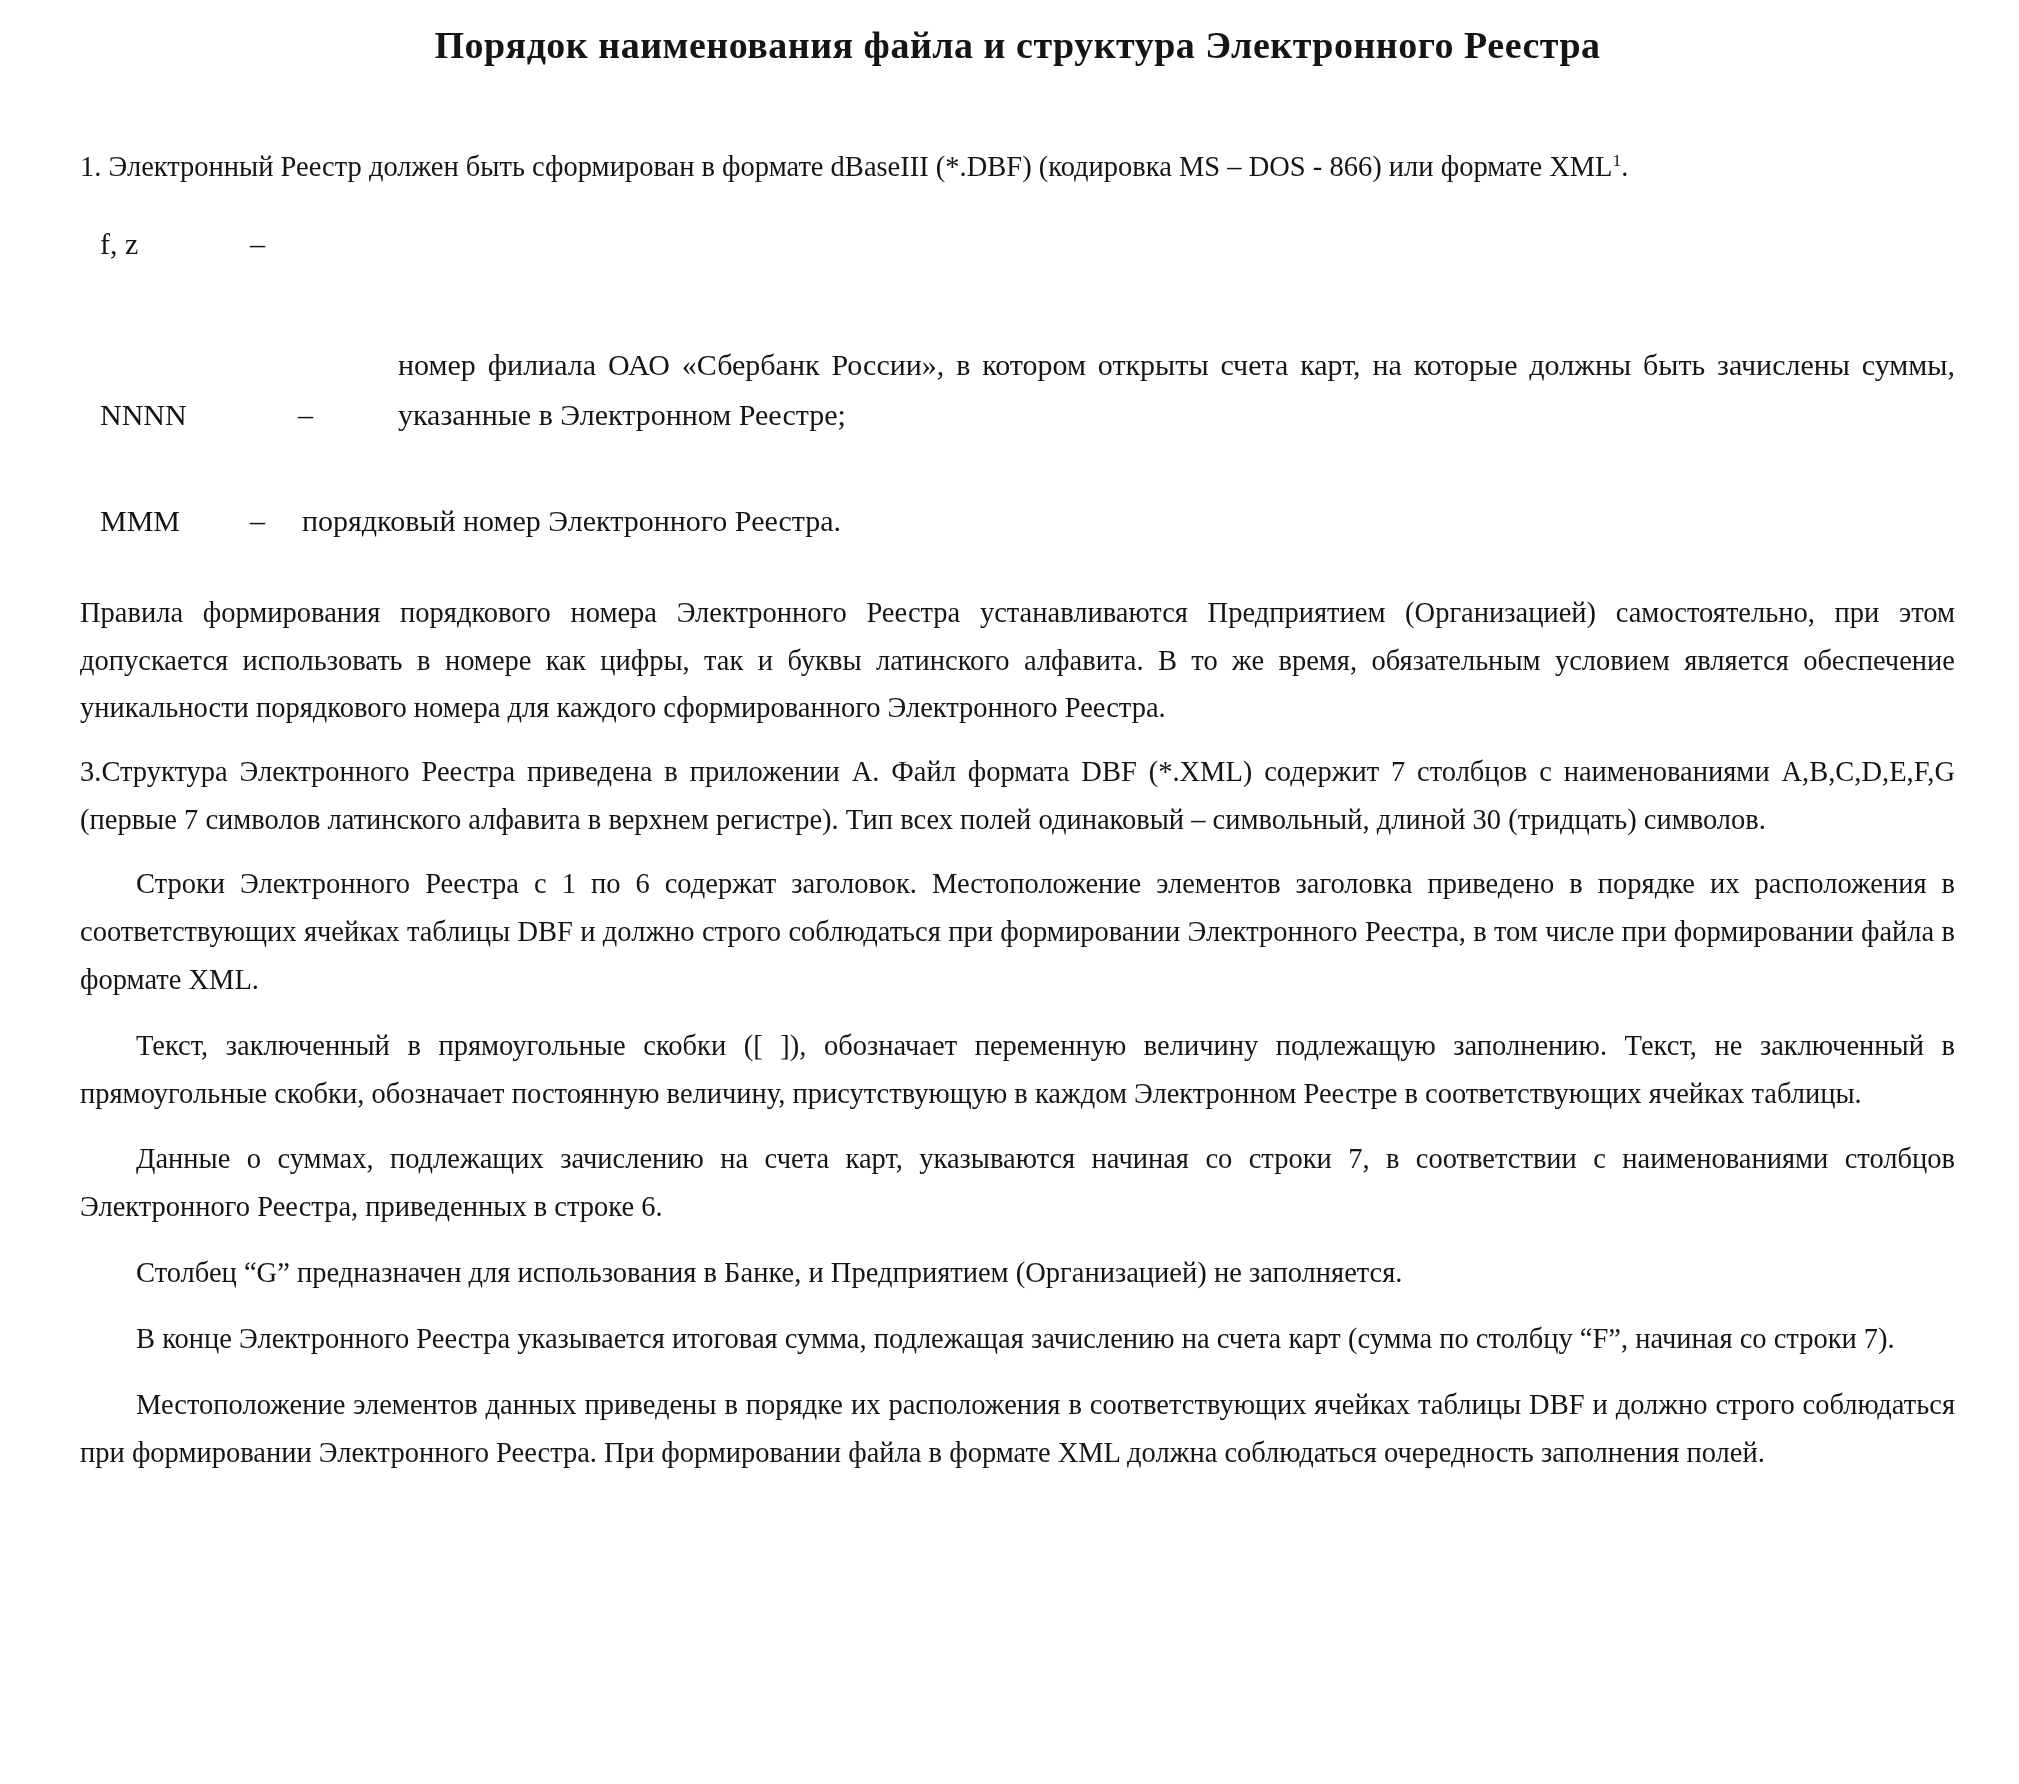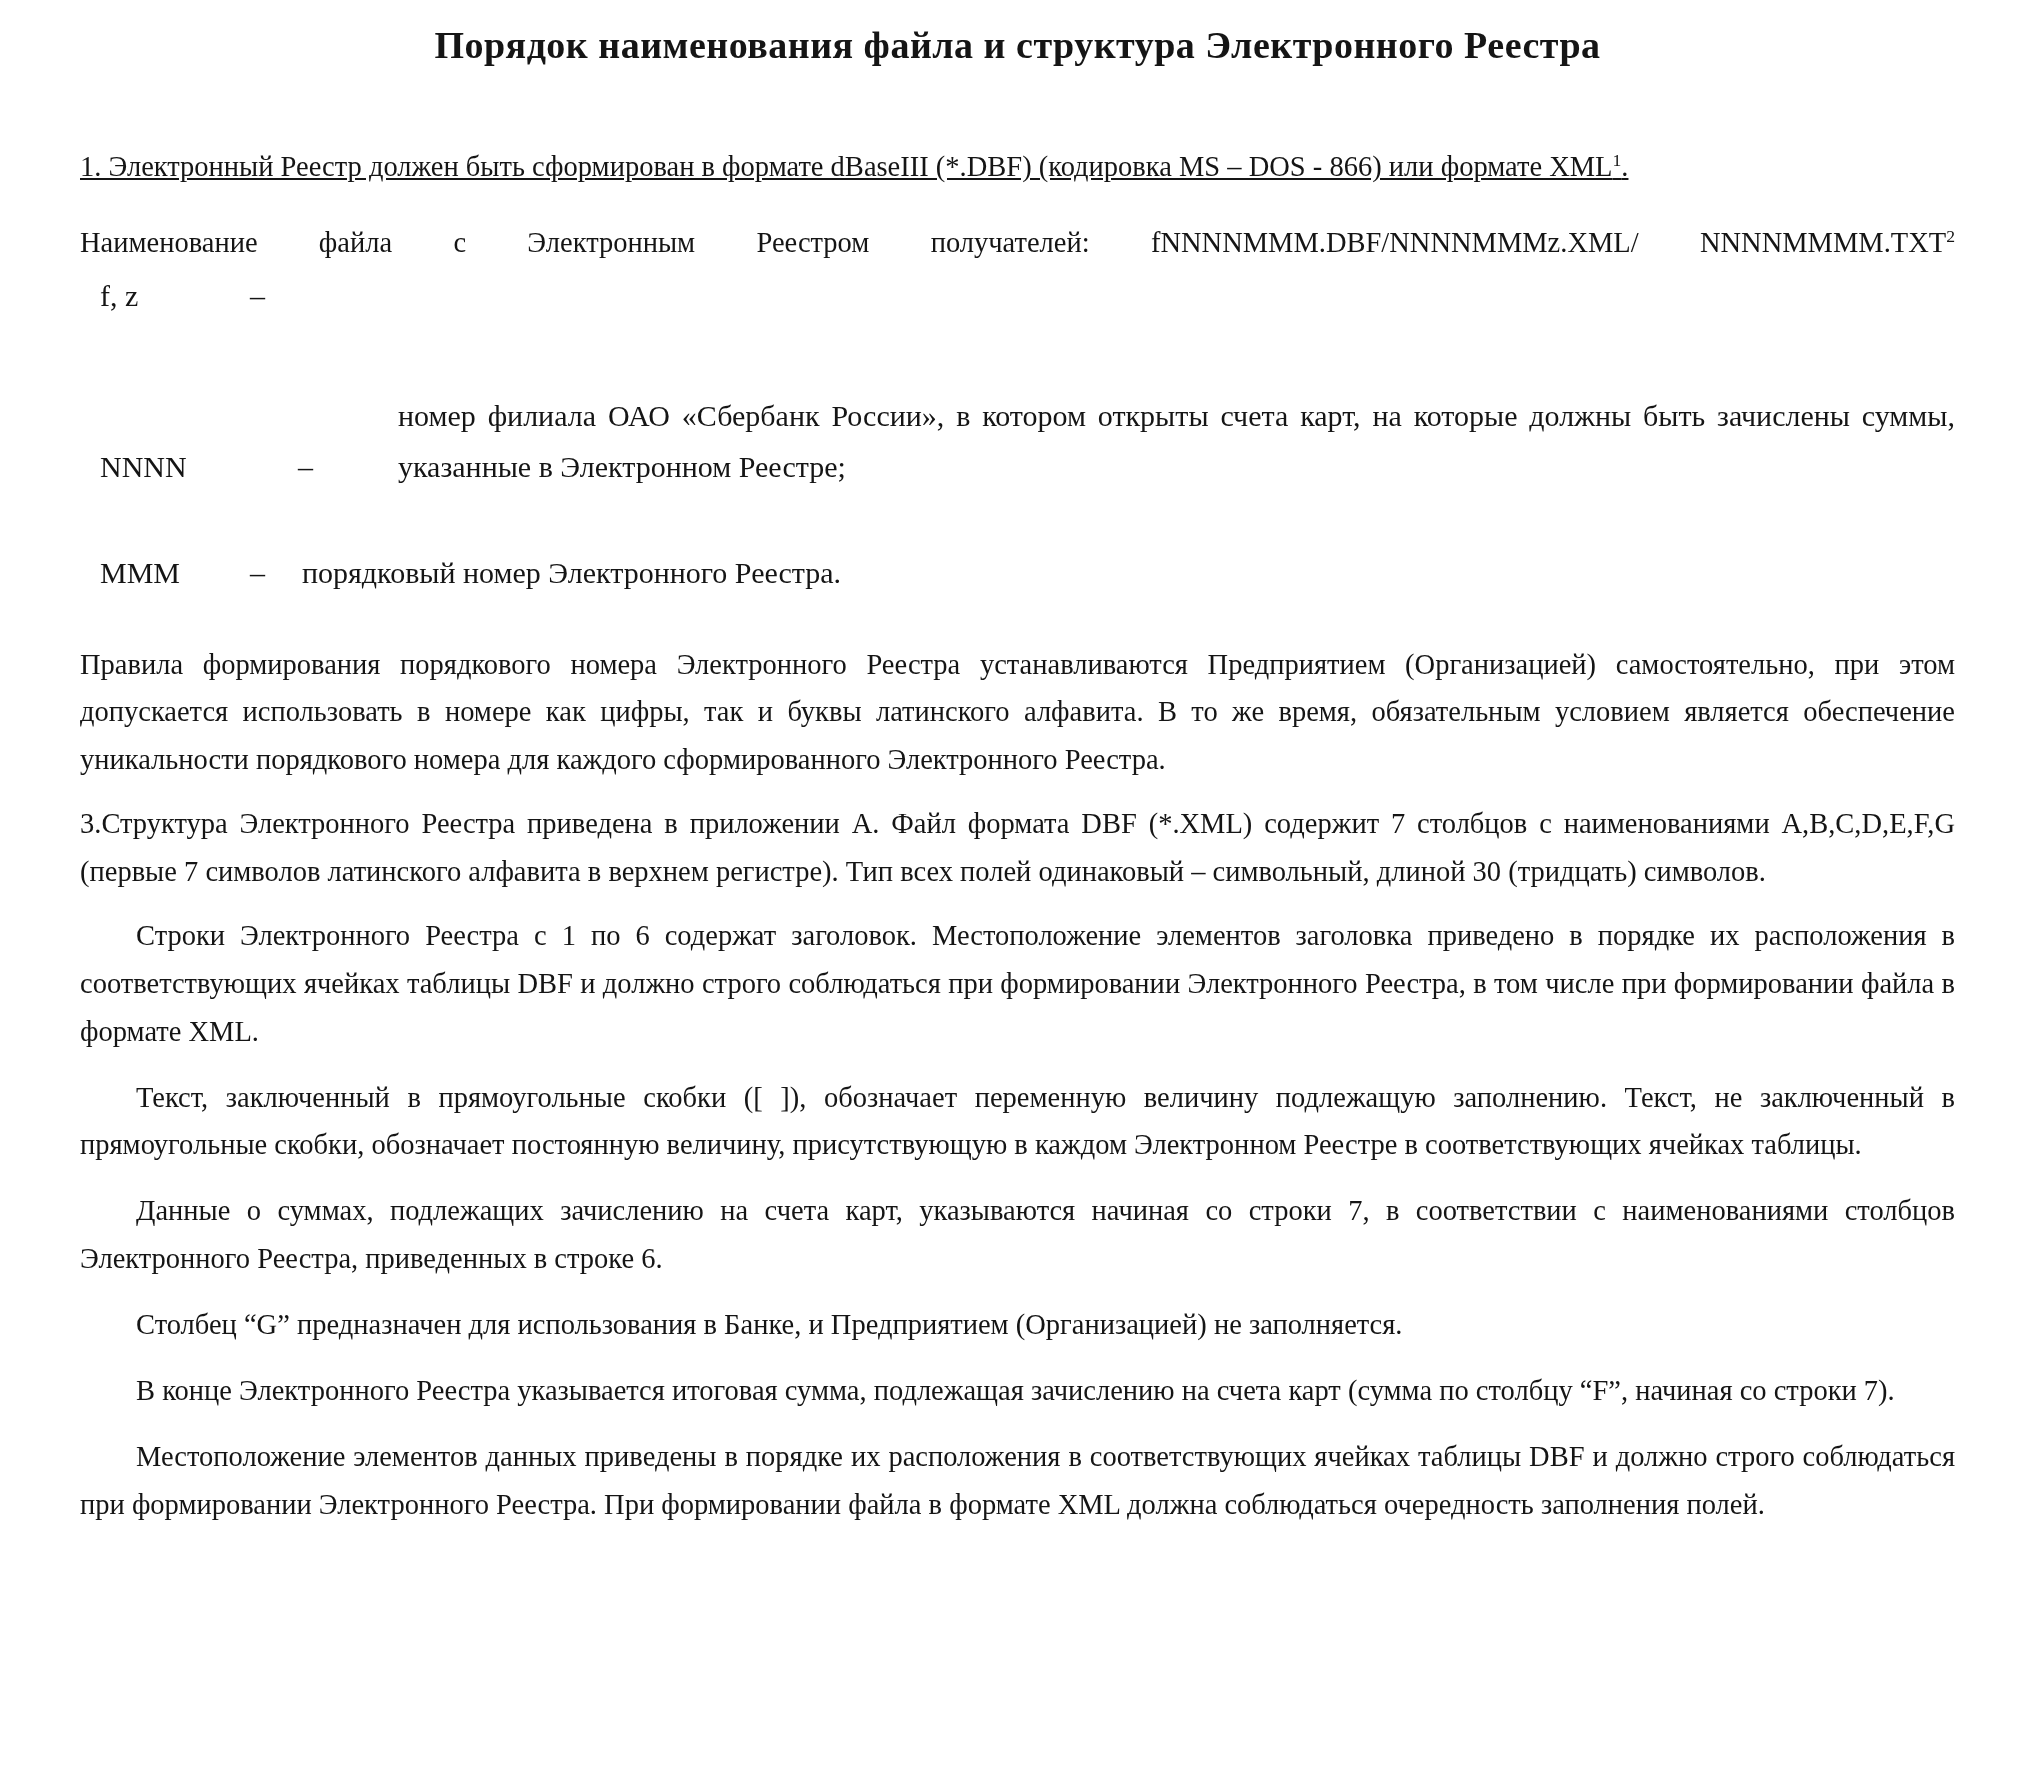--- a/index.html
+++ b/index.html
@@ -39,21 +39,21 @@
     text-indent: 56px;
   }
   .para.stretch {
     text-align-last: justify;
   }
   .para sup {
     font-size: 0.62em;
     line-height: 0;
     vertical-align: super;
   }
-  .p-format { margin-bottom: 28px; text-decoration: underline; }
+  .p-format { margin-bottom: 28px; }
   .p-filename { margin-bottom: 4px; }
   .p-where { margin-bottom: 40px; text-align: left; }
   .defs { margin: 0; }
   .def-row {
     display: flex;
     align-items: flex-end;
     font-size: 30px;
     line-height: 1.68;
   }
   .def-row.row-fz   { margin-bottom: 70px; }
@@ -75,21 +75,20 @@
 </style>
 </head>
 <body>
 
 <div class="page">
 
   <h1 class="doc-title">Порядок наименования файла и структура Электронного Реестра</h1>
 
   <p class="para p-format"><span>1. Электронный Реестр должен быть сформирован в формате dBaseIII (*.DBF) (кодировка MS – DOS - 866) или формате XML</span><sup>1</sup><span>.</span></p>
 
-  <p class="para p-filename stretch"><span>Наименование файла с Электронным Реестром получателей: fNNNNMMM.DBF/NNNNMMMz.XML/ NNNNMMMM.TXT</span><sup>2</sup></p>
 
 
   <div class="defs">
 
     <div class="def-row row-fz">
       <span class="def-term">f, z</span>
       <span class="def-dash">–</span>
     </div>
 
     <div class="def-row row-nnnn">

